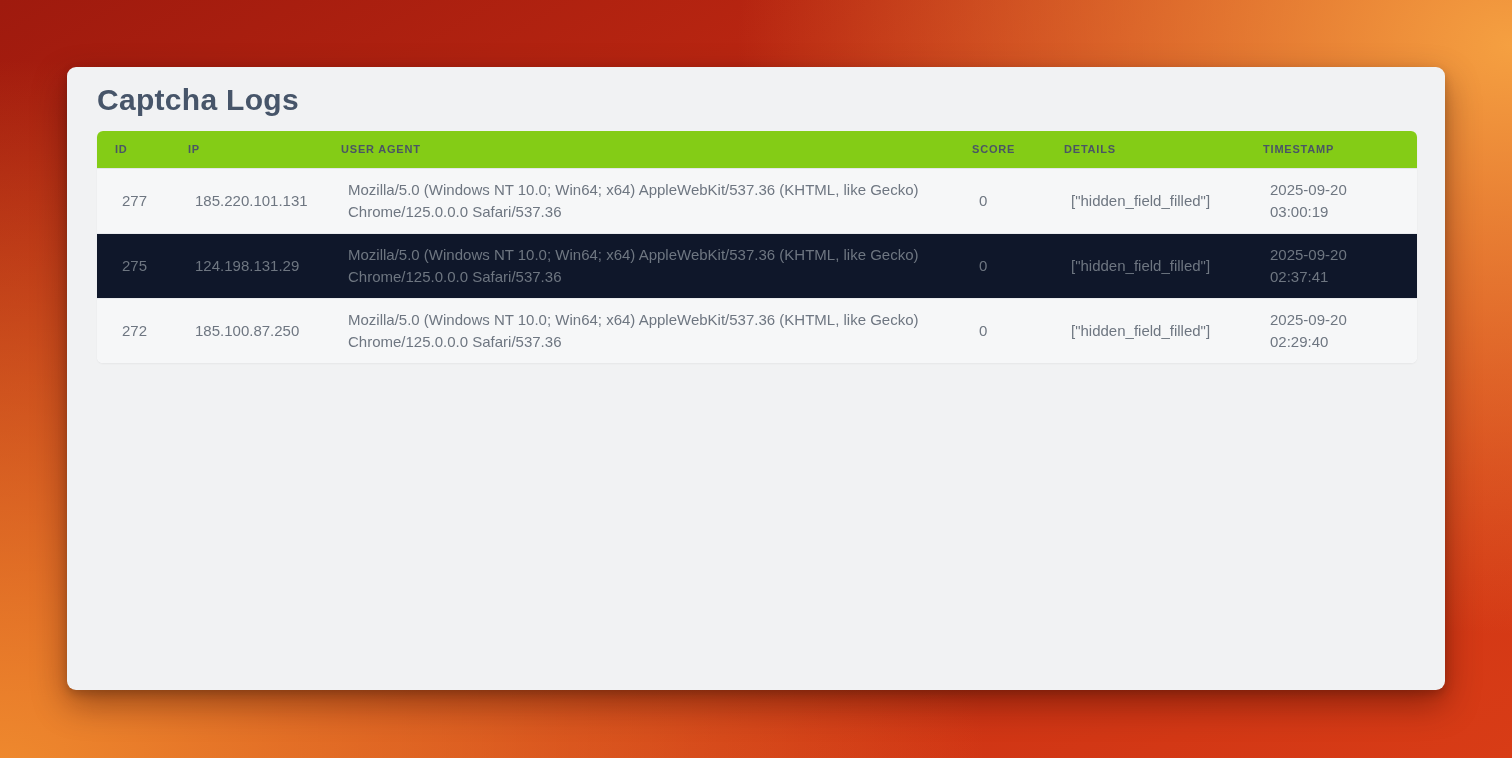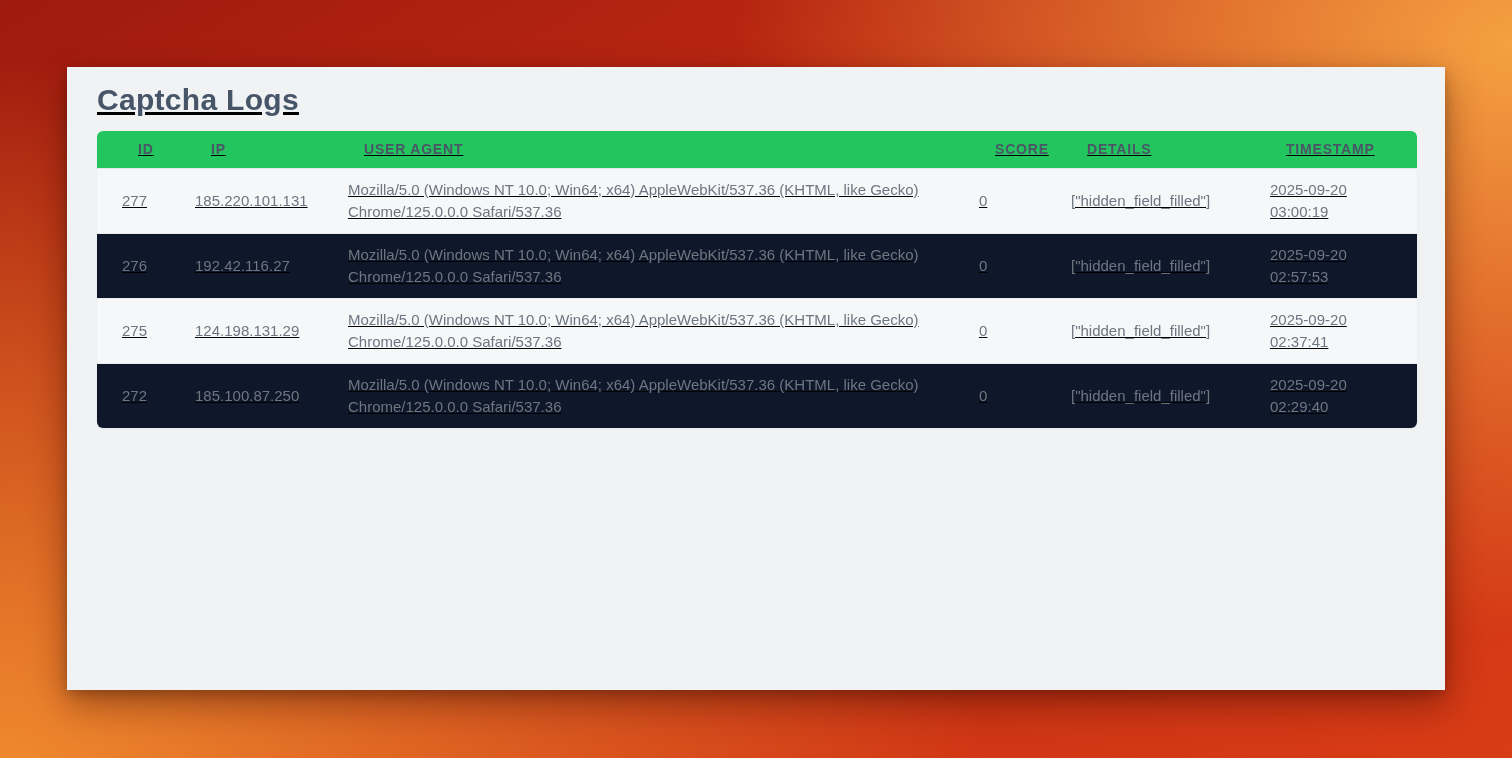--- a/index.html
+++ b/index.html
@@ -9,24 +9,23 @@
     background:
       radial-gradient(1250px 950px at 100% 6%,  rgba(245,160,65,1) 0%, rgba(245,160,65,0) 62%),
       radial-gradient(1450px 1050px at 0% 102%, rgba(239,138,46,1) 0%, rgba(239,138,46,0) 68%),
       linear-gradient(150deg, #9f1a0e 0%, #c22a12 42%, #d83c16 100%);
   }
   .card {
     position: absolute;
     left: 67px; top: 67px;
     width: 1378px; height: 623px;
     background: #f1f2f3;
-    border-radius: 0;
+    border-radius: 9px;
     box-shadow: 0 14px 34px rgba(45,8,0,0.42), 0 4px 10px rgba(0,0,0,0.18);
     overflow: hidden;
-    text-decoration: underline;
   }
   .page-title {
     padding: 15px 30px 13px 30px;
     font-size: 30px;
     line-height: 36px;
     font-weight: 600;
     letter-spacing: 0.3px;
     color: #475569;
   }
   .table-wrap {
@@ -44,28 +43,28 @@
     color: #6e7681;
   }
   col.c-id        { width: 73px;  }
   col.c-ip        { width: 153px; }
   col.c-ua        { width: 631px; }
   col.c-score     { width: 92px;  }
   col.c-details   { width: 199px; }
   col.c-timestamp { width: 172px; }
   th {
     height: 37px;
-    padding: 0 12px 0 41px;
+    padding: 0 12px 0 18px;
     text-align: left;
     vertical-align: middle;
-    font-size: 14px;
+    font-size: 11px;
     font-weight: 700;
     letter-spacing: 0.8px;
     color: #4a5565;
-    background: #22c55e;
+    background: #84cc16;
     border-bottom: 1px solid #e3e6e9;
     white-space: nowrap;
   }
   td {
     padding: 10px 12px 10px 25px;
     line-height: 22px;
     vertical-align: middle;
     word-wrap: break-word;
   }
   tbody tr { height: 65px; background: #0f172a; }
@@ -101,28 +100,20 @@
       <tbody>
           <tr>
             <td>277</td>
             <td>185.220.101.131</td>
             <td>Mozilla/5.0 (Windows NT 10.0; Win64; x64) AppleWebKit/537.36 (KHTML, like Gecko) Chrome/125.0.0.0 Safari/537.36</td>
             <td>0</td>
             <td>["hidden_field_filled"]</td>
             <td>2025-09-20 03:00:19</td>
           </tr>
           <tr>
-            <td>276</td>
-            <td>192.42.116.27</td>
-            <td>Mozilla/5.0 (Windows NT 10.0; Win64; x64) AppleWebKit/537.36 (KHTML, like Gecko) Chrome/125.0.0.0 Safari/537.36</td>
-            <td>0</td>
-            <td>["hidden_field_filled"]</td>
-            <td>2025-09-20 02:57:53</td>
-          </tr>
-          <tr>
             <td>275</td>
             <td>124.198.131.29</td>
             <td>Mozilla/5.0 (Windows NT 10.0; Win64; x64) AppleWebKit/537.36 (KHTML, like Gecko) Chrome/125.0.0.0 Safari/537.36</td>
             <td>0</td>
             <td>["hidden_field_filled"]</td>
             <td>2025-09-20 02:37:41</td>
           </tr>
           <tr>
             <td>272</td>
             <td>185.100.87.250</td>

